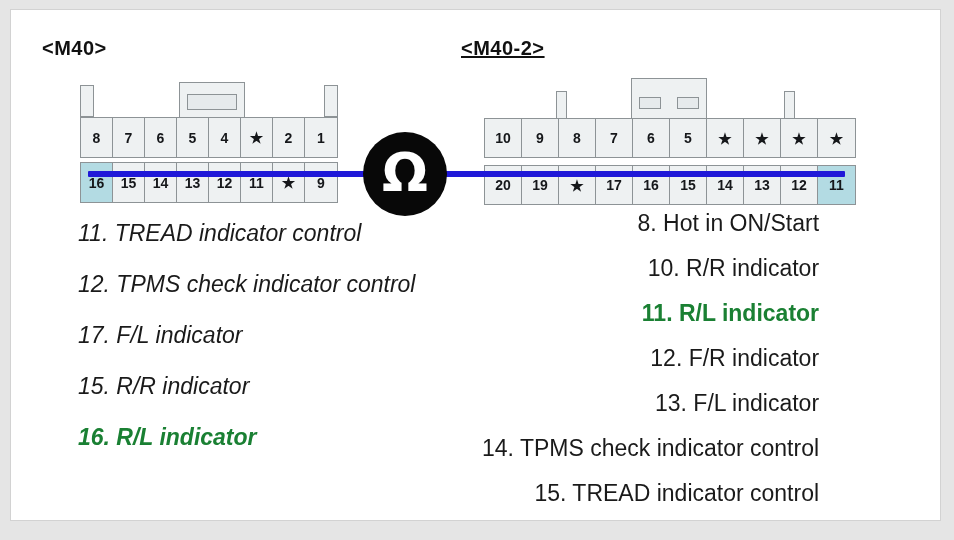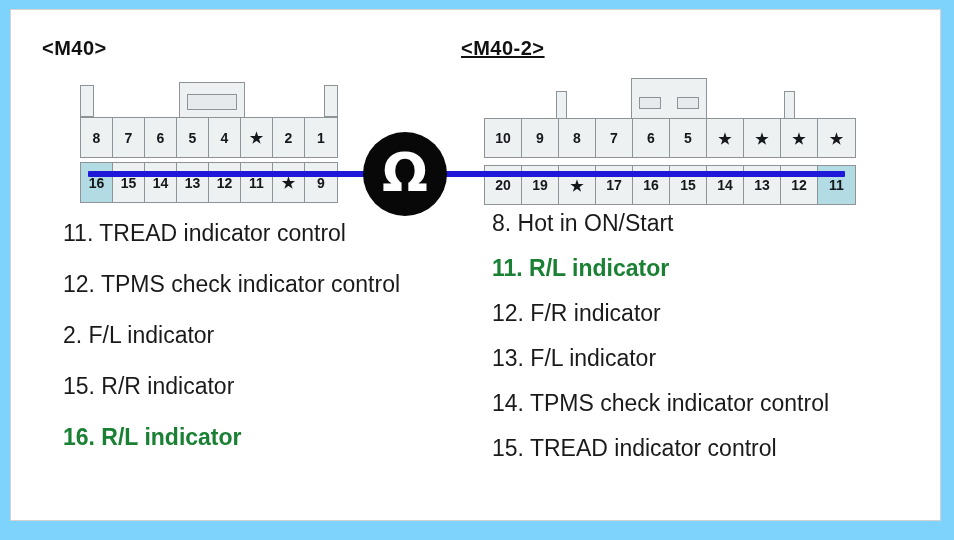--- a/index.html
+++ b/index.html
@@ -11,21 +11,21 @@
     width: 954px;
     height: 540px;
     font-family: "Liberation Sans", sans-serif;
     overflow: hidden;
   }
 
   #root {
     position: relative;
     width: 954px;
     height: 540px;
-    background: #7dd3fc;
+    background: #e5e5e5;
   }
 
   
   .frame {
     position: absolute;
     left: 10px;
     top: 9px;
     width: 931px;
     height: 512px;
     background: #ffffff;
@@ -137,22 +137,22 @@
     color: #1a1a1a;
     white-space: nowrap;
     line-height: 1;
     margin-bottom: 28px;
     font-weight: normal;
   }
   .legend-item.green {
     color: #1a8033;
     font-weight: bold;
   }
-  #legend-left  { left: 63px;  top: 222px; }
-  #legend-right { left: 492px; top: 212px; }
+  #legend-left  { left: 78px;  top: 222px; font-style: italic; }
+  #legend-right { left: 482px; top: 212px; text-align: right; }
   #legend-right .legend-item { margin-bottom: 22px; }
 </style>
 </head>
 <body>
 
 <div id="root">
   <div class="frame"></div>
 
   <div class="conn-title" id="title-m40">&lt;M40&gt;</div>
 
@@ -304,26 +304,27 @@
   <div class="wire" style="left:88px; top:171px; width:320px;"></div>
   <div class="wire" style="left:408px; top:171px; width:437px;"></div>
 
   <div class="omega-badge">
     <span class="glyph">Ω</span>
   </div>
 
   <div class="legend" id="legend-left">
       <div class="legend-item">11. TREAD indicator control</div>
       <div class="legend-item">12. TPMS check indicator control</div>
-      <div class="legend-item">2. F/L indicator</div>
+      <div class="legend-item">17. F/L indicator</div>
       <div class="legend-item">15. R/R indicator</div>
       <div class="legend-item green">16. R/L indicator</div>
     </div>
 
   <div class="legend" id="legend-right">
       <div class="legend-item">8. Hot in ON/Start</div>
+      <div class="legend-item">10. R/R indicator</div>
       <div class="legend-item green">11. R/L indicator</div>
       <div class="legend-item">12. F/R indicator</div>
       <div class="legend-item">13. F/L indicator</div>
       <div class="legend-item">14. TPMS check indicator control</div>
       <div class="legend-item">15. TREAD indicator control</div>
     </div>
 </div>
 
 </body></html>

